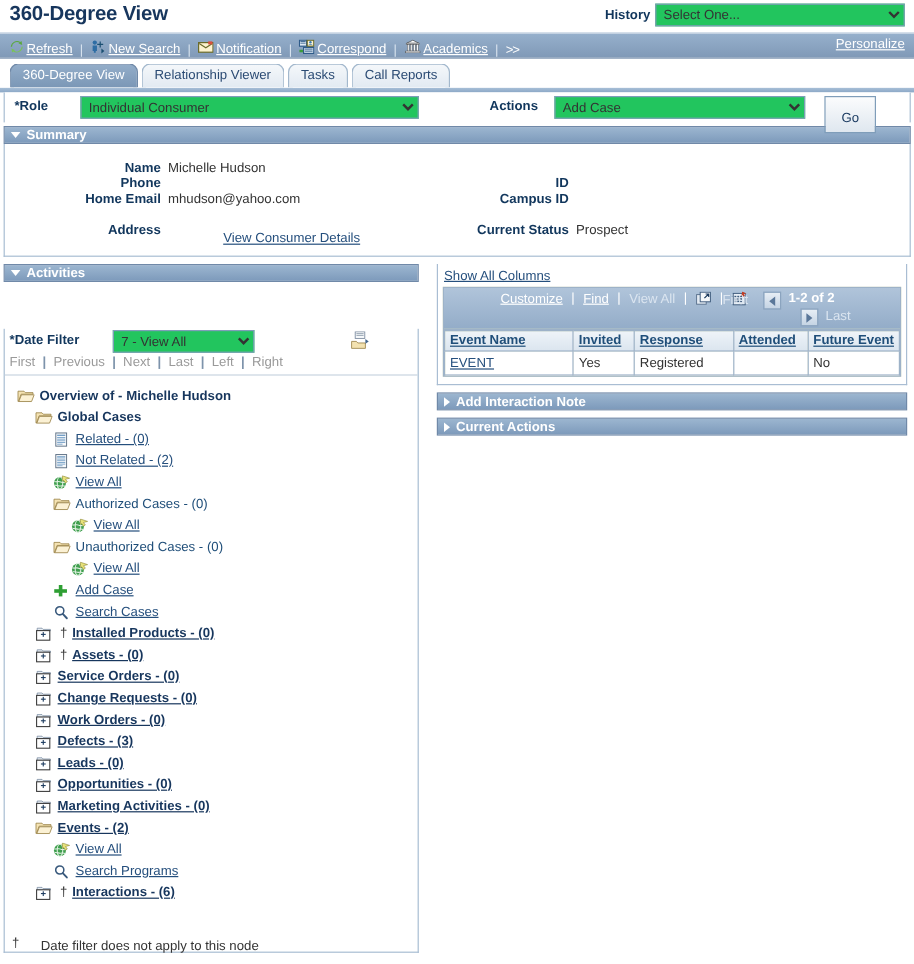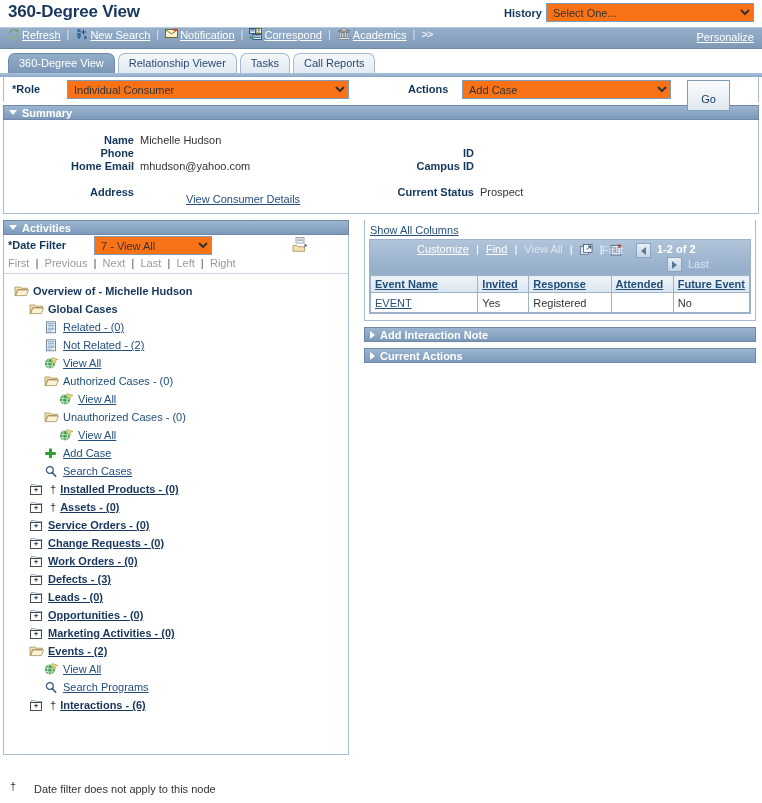--- a/index.html
+++ b/index.html
@@ -41,36 +41,36 @@
   .history-label {
     font-size: 11px;
     font-weight: bold;
     color: #11365c;
   }
   select.psselect {
     font-family: "Liberation Sans", sans-serif;
     font-size: 11px;
     color: #333;
     border: 1px solid #7f9db9;
-    background: #f97316;
+    background: #22c55e;
     height: 19px;
     padding: 1px 2px;
   }
   select.history-select { width: 208px; }
 
   
   .toolbar {
     position: relative;
     height: 22px;
     background: #8ba7c6;
     background: linear-gradient(to bottom, #96b0cc 0%, #8099b7 100%);
     border-top: 1px solid #b9cadd;
     border-bottom: 1px solid #7089a8;
     display: flex;
-    align-items: flex-start;
+    align-items: flex-end;
     padding-left: 8px;
     box-sizing: border-box;
   }
   .tb-item {
     display: inline-flex;
     align-items: center;
     gap: 2px;
     color: #ffffff;
     font-size: 11px;
     text-decoration: none;
@@ -225,21 +225,21 @@
   
   .cols {
     position: relative;
     margin-top: 6px;
   }
   .col-left { position: absolute; left: 3px; top: 0; width: 346px; }
   .col-right { position: absolute; left: 364px; top: 0; width: 392px; }
 
   
   .act-body { height: 520px; position: relative; }
-  .datefilter-row { position: relative; height: 20px; }
+  .datefilter-row { position: relative; height: 20px; margin-top: 39px; }
   .df-label {
     position: absolute; left: 4px; top: 4px;
     font-size: 11px; font-weight: bold; color: #11365c;
   }
   select.df-select { position: absolute; left: 90px; top: 1px; width: 118px; }
   .tree-icon-btn {
     position: absolute; right: 40px; top: 2px;
     cursor: pointer;
   }
   .navlinks {

